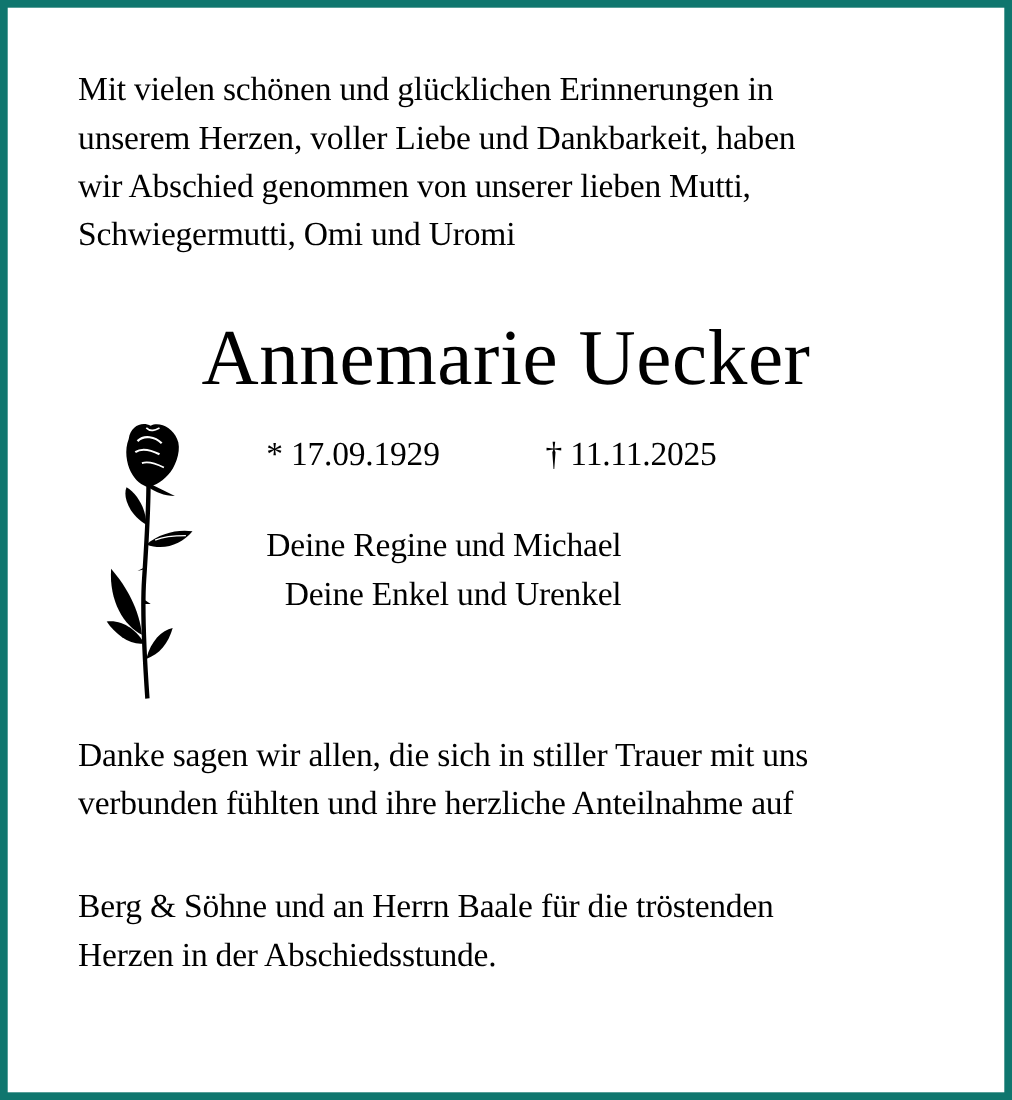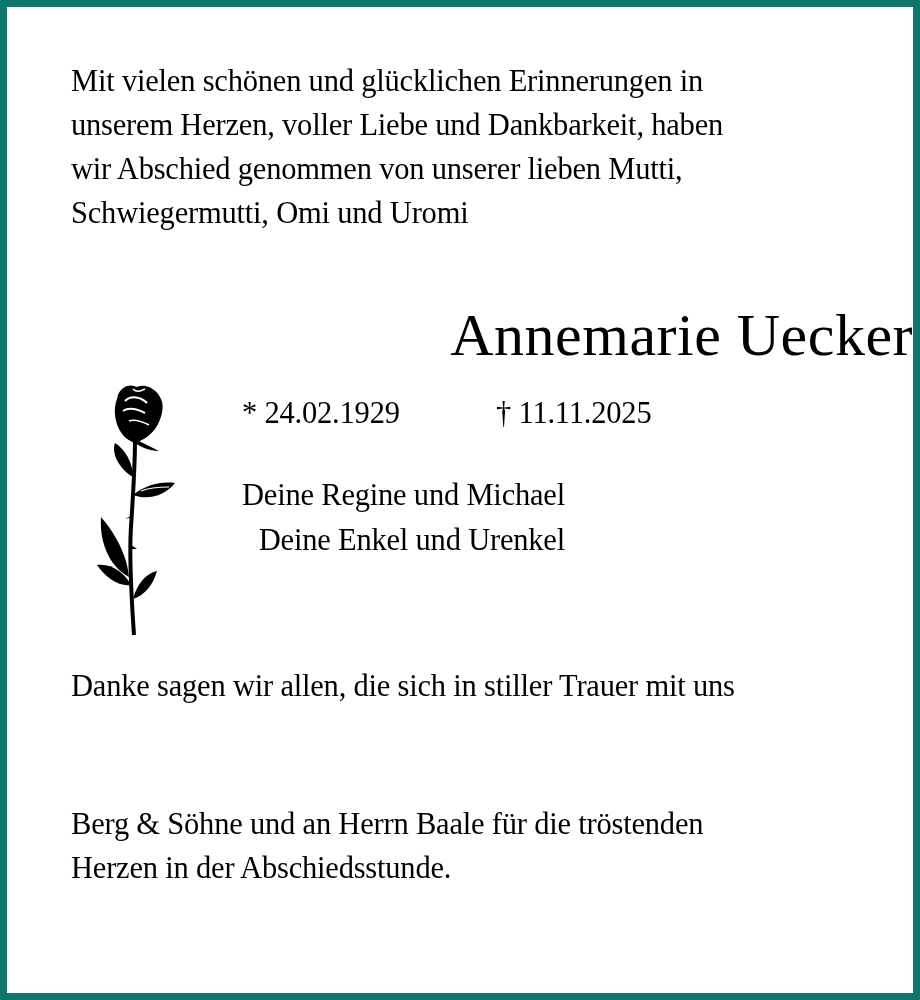--- a/index.html
+++ b/index.html
@@ -19,24 +19,24 @@
       font-family: "Liberation Serif", "DejaVu Serif", serif;
       color: #000;
       font-size: 30.5px;
       white-space: nowrap;
       letter-spacing: -0.2px;
     }
     .para .line { display: block; height: 44px; line-height: 44px; }
     .intro { left: 64px; top: 52px; }
     .name {
       position: absolute;
-      left: 0; width: 906px; top: 278px;
-      text-align: right;
+      left: 0; width: 906px; top: 268px;
+      text-align: center;
       font-family: "Liberation Serif", "DejaVu Serif", serif;
-      font-size: 60px; line-height: 100px;
+      font-size: 72px; line-height: 100px;
       color: #000; letter-spacing: 0.5px;
     }
     .dates { left: 235px; top: 384px; font-size: 30.5px; line-height: 44px; }
     .dates .death { position: absolute; left: 254px; top: 0; }
     .family { left: 235px; top: 466px; text-align: right; }
     .family .line { display: block; height: 45px; line-height: 45px; }
     .thanks { left: 64px; top: 657px; }
     .special { left: 64px; top: 795px; }
     .rose { position: absolute; left: 82px; top: 370px; width: 100px; height: 262px; }
   </style>
@@ -76,31 +76,32 @@
 
       <path d="M42 208 C30 210, 16 200, 8 188 C22 186, 36 196, 42 208 Z" fill="#000"></path>
 
       <path d="M44 222 C48 206, 58 196, 68 194 C64 208, 56 218, 44 222 Z" fill="#000"></path>
 
       <path d="M44 138 L36 142 L44 140 Z" fill="#000"></path>
       <path d="M42 168 L48 172 L42 172 Z" fill="#000"></path>
     </svg>
 
     <div class="txt dates">
-      <span class="birth">* 24.02.1929</span>
+      <span class="birth">* 17.09.1929</span>
       <span class="death">† 11.11.2025</span>
     </div>
 
     <div class="txt family">
       <span class="line">Deine Regine und Michael</span>
       <span class="line">Deine Enkel und Urenkel</span>
     </div>
 
     <div class="txt para thanks">
       <span class="line">Danke sagen wir allen, die sich in stiller Trauer mit uns</span>
+      <span class="line">verbunden fühlten und ihre herzliche Anteilnahme auf</span>
     </div>
 
     <div class="txt para special">
       <span class="line">Berg &amp; Söhne und an Herrn Baale für die tröstenden</span>
       <span class="line">Herzen in der Abschiedsstunde.</span>
     </div>
 
   </div>
 </div>
 

